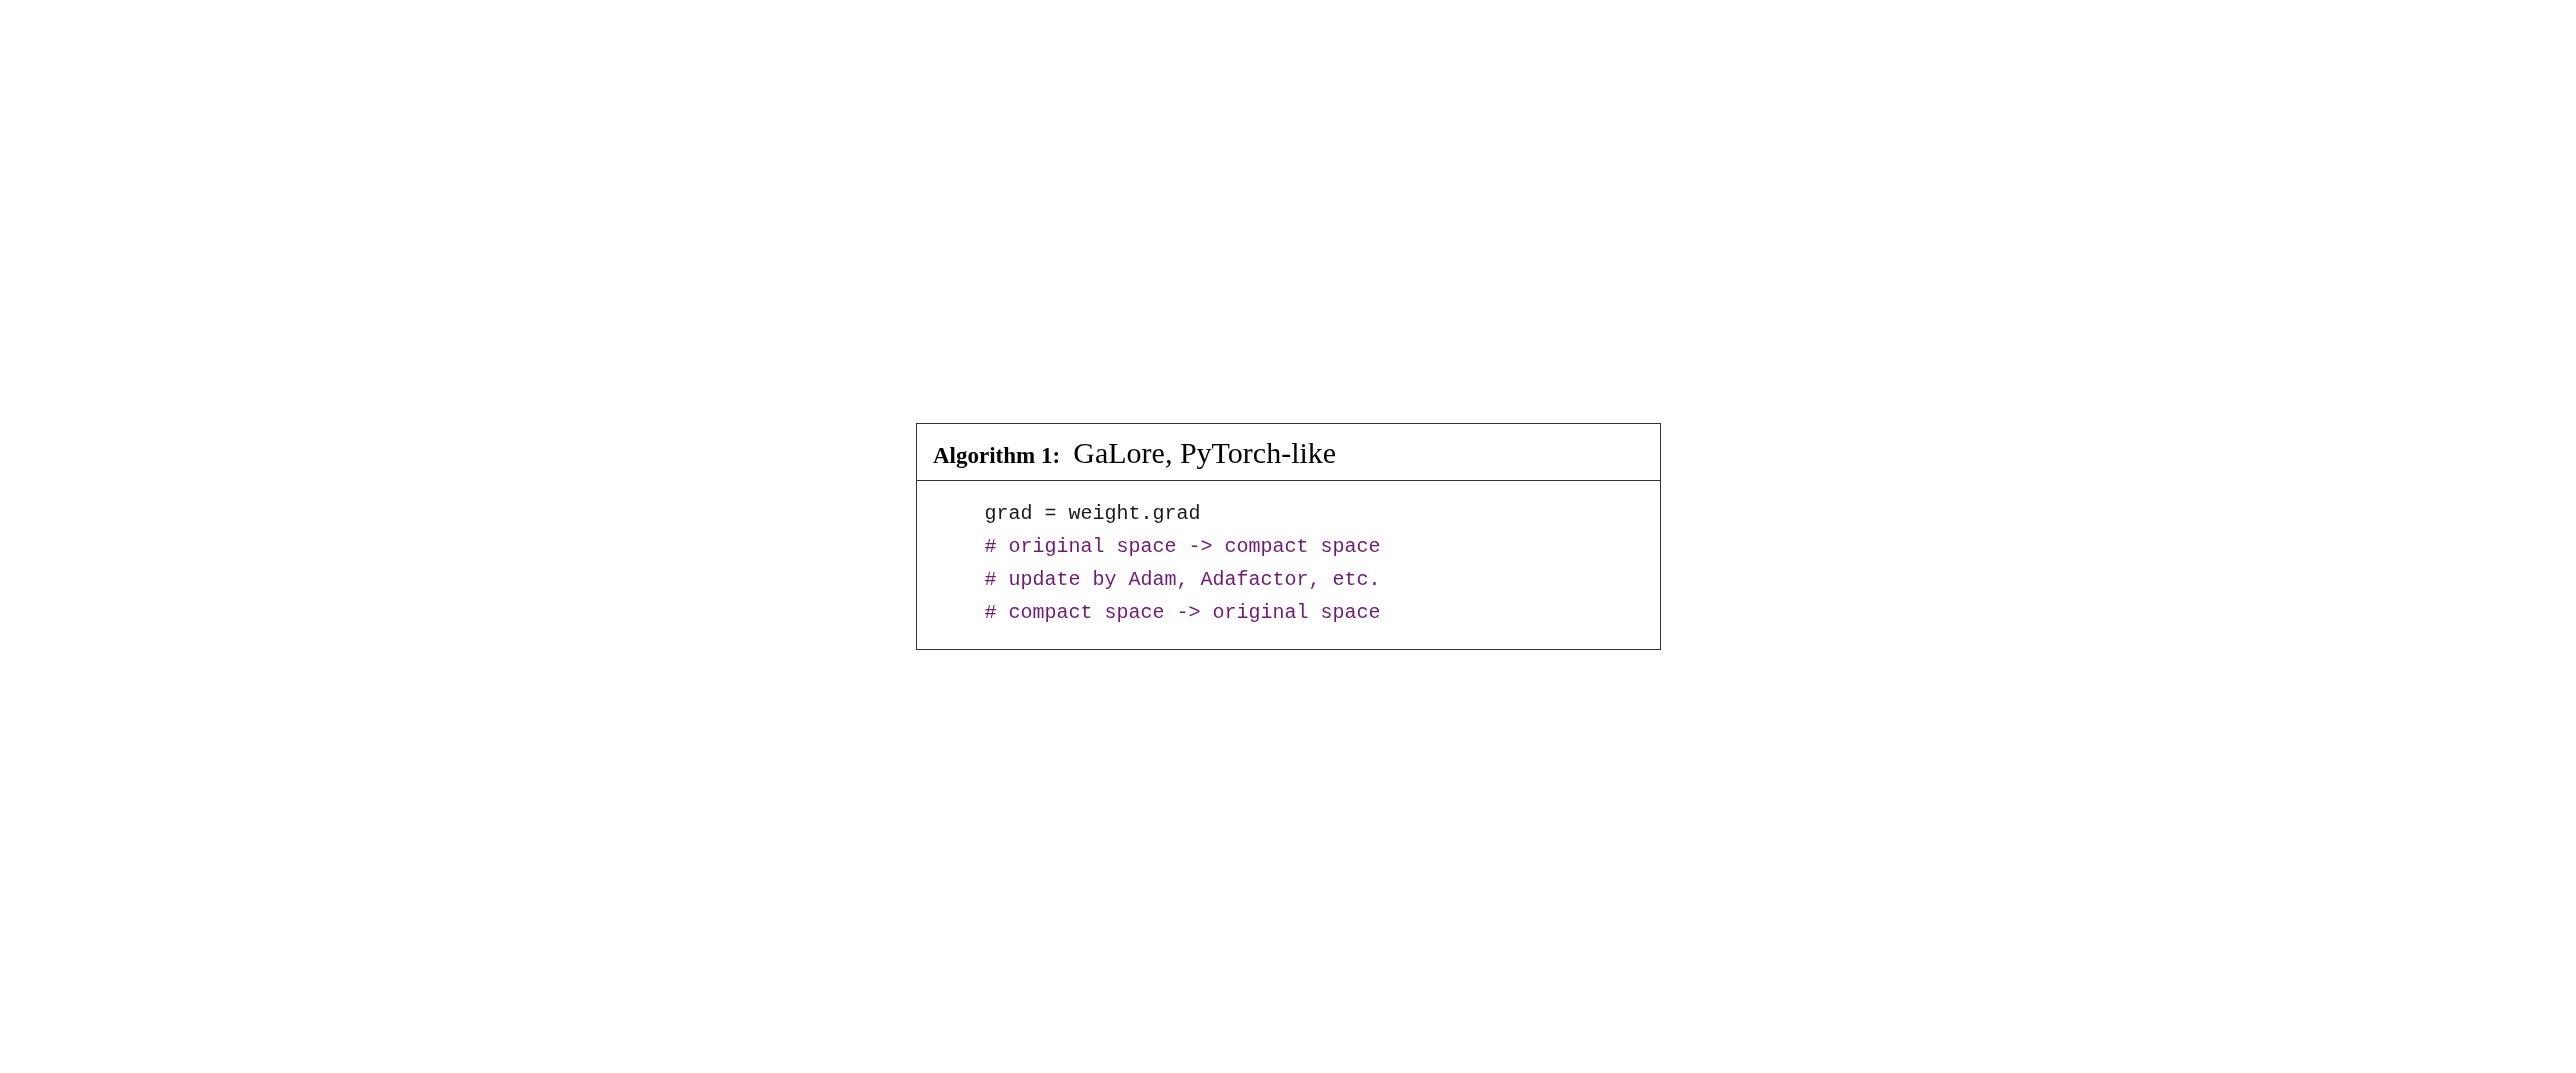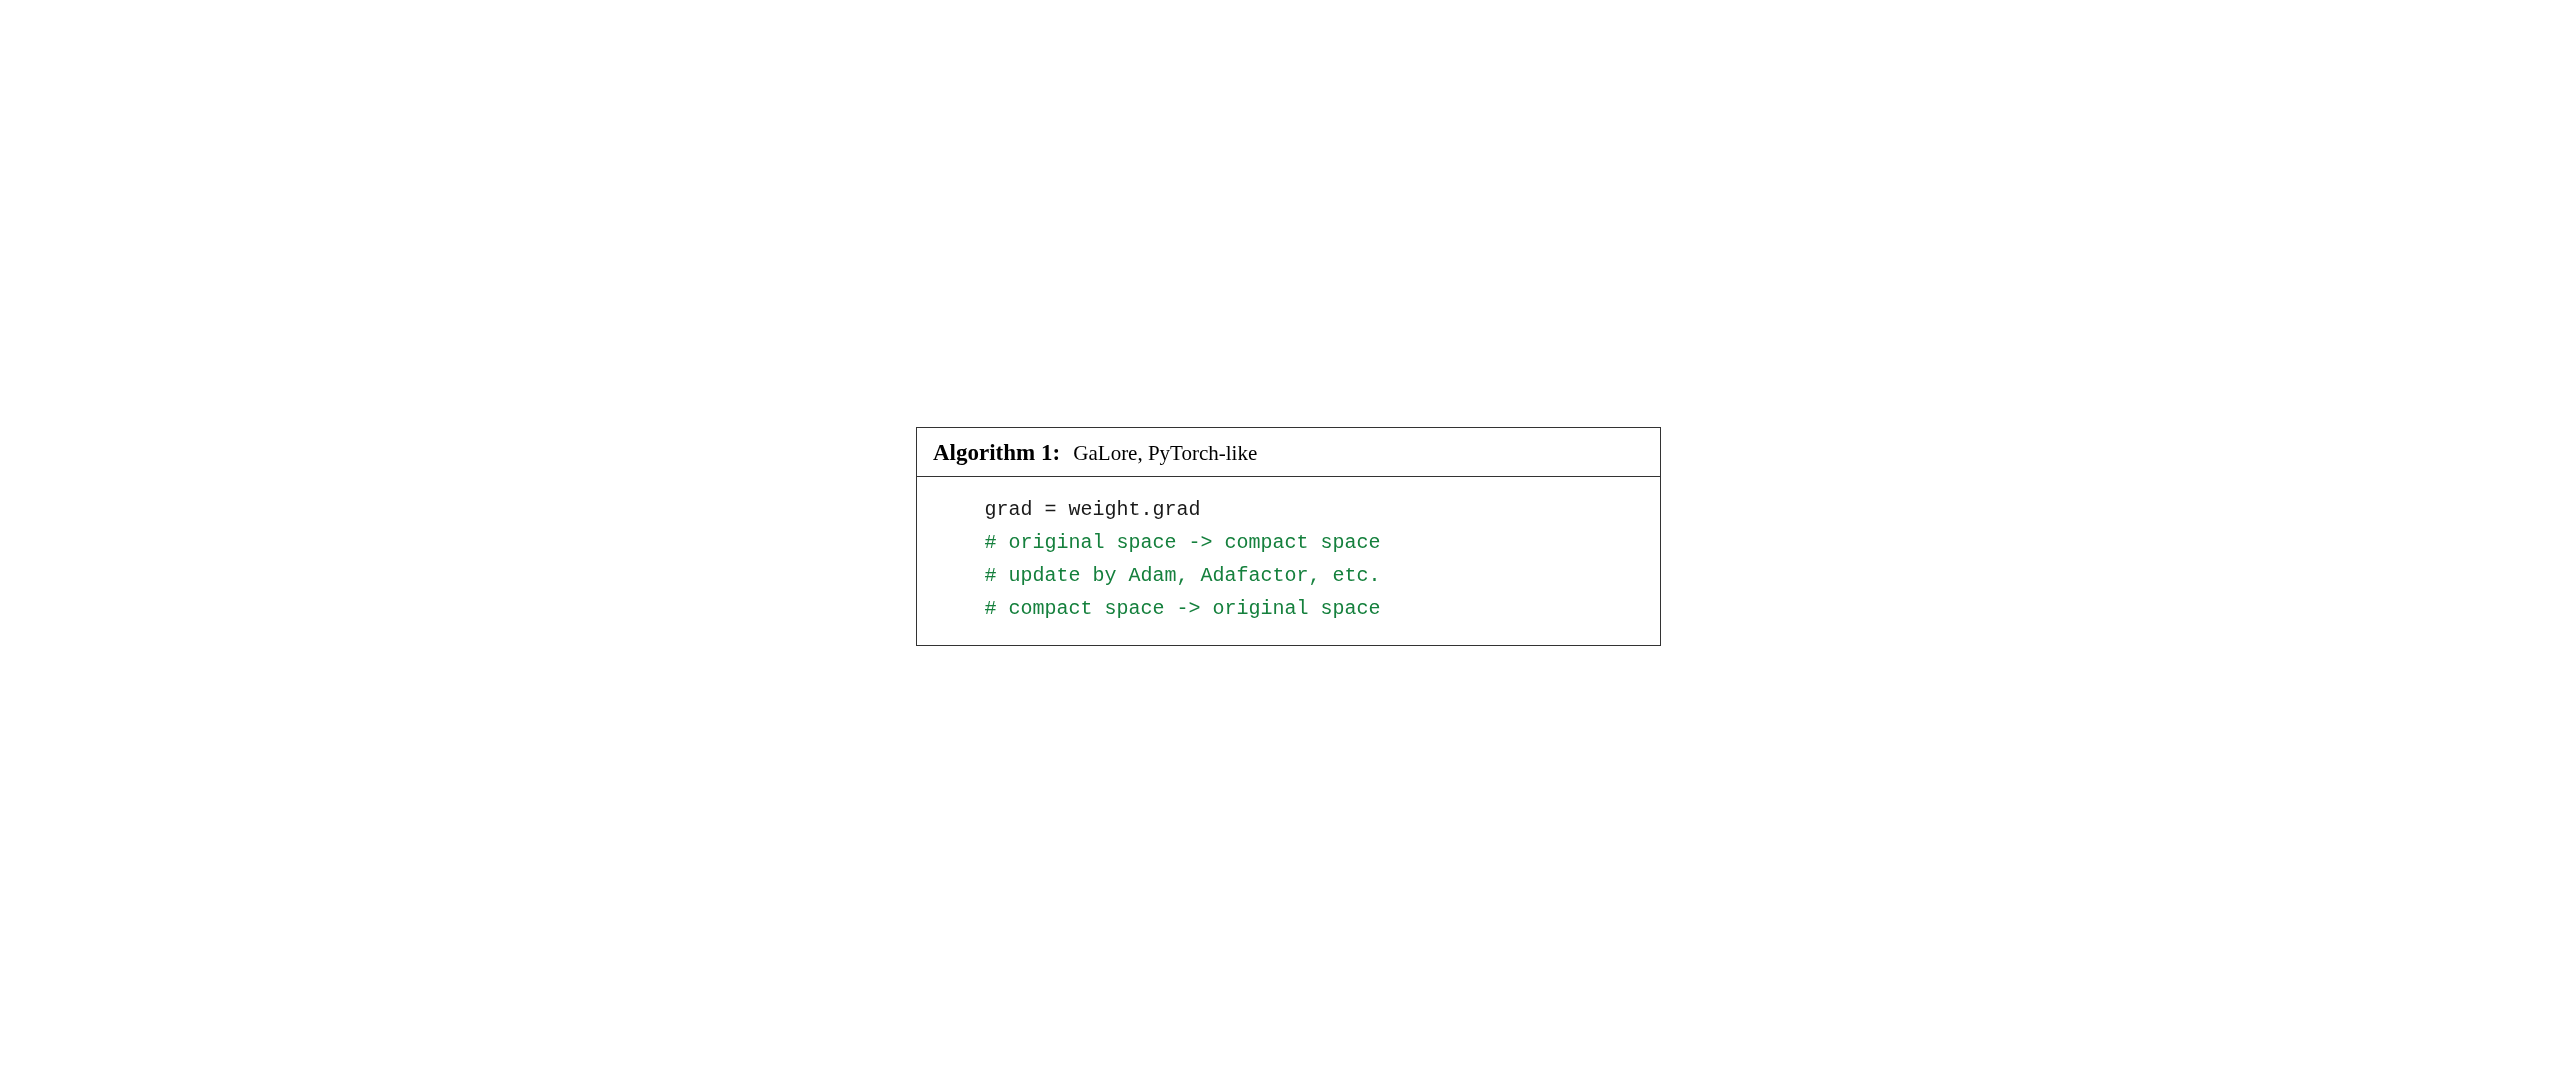--- a/index.html
+++ b/index.html
@@ -32,21 +32,21 @@
     }
 
     .algorithm-title-bold {
       font-family: serif;
       font-size: 23px;
       font-weight: bold;
     }
 
     .algorithm-title-normal {
       font-family: serif;
-      font-size: 21px;
+      font-size: 30px;
       font-weight: normal;
       text-align: right;
     }
 
     .algorithm-body {
       padding: 16.5px 20px 20px 20px;
       font-family: 'Courier New', Courier, monospace;
       font-size: 20px;
       line-height: 1.65;
     }
@@ -54,21 +54,21 @@
     .code-line {
       display: block;
       white-space: pre;
     }
 
     .code-normal {
       color: #1a1a1a;
     }
 
     .code-comment {
-      color: #15803d;
+      color: #701a75;
     }
 
     .code-bold {
       font-weight: bold;
       color: #1a1a1a;
     }
   </style>
 </head>
 <body>
 

